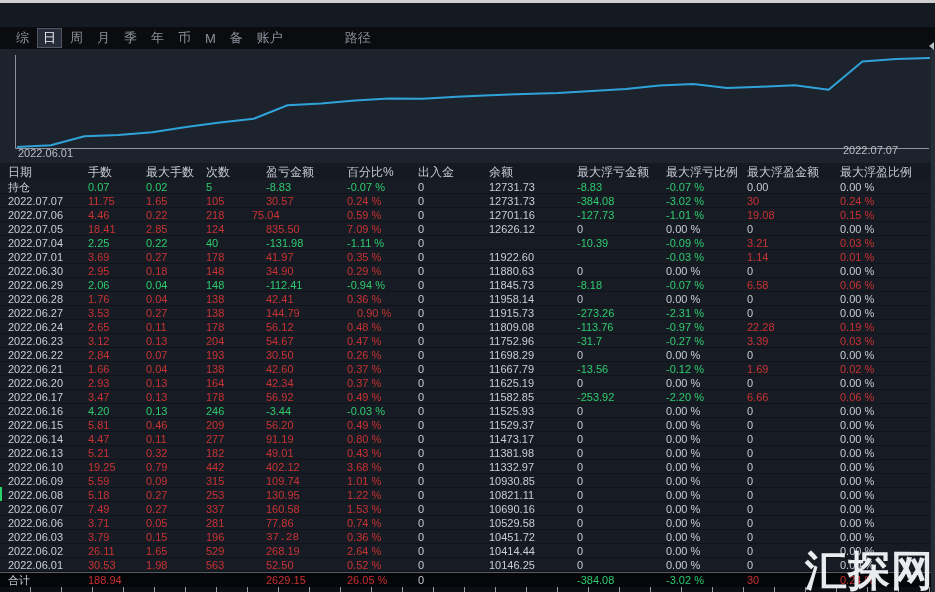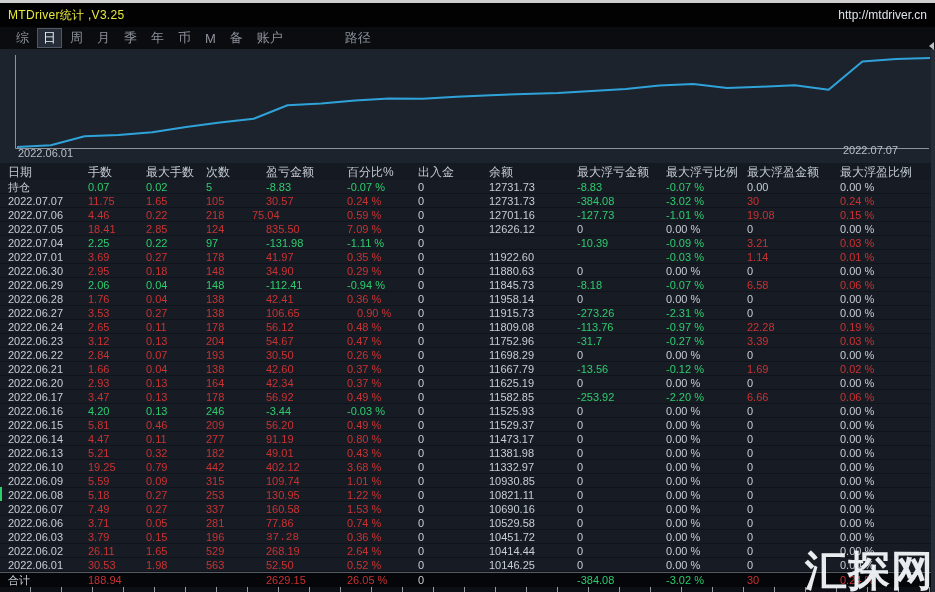--- a/index.html
+++ b/index.html
@@ -55,24 +55,20 @@
     position:absolute; right:1px; bottom:0px; font-size:42px; font-weight:700;
     color:rgba(244,248,251,0.95); letter-spacing:1px; line-height:1;
   }
 </style>
 </head>
 <body>
 
 <div class="app">
   <div class="top-strip"></div>
 
-  <div class="titlebar">
-    <span class="title">MTDriver统计 ,V3.25</span>
-    <span class="url">http://mtdriver.cn</span>
-  </div>
 
   <div class="menubar">
 
   <span class="menu-item">综</span>
       <span class="menu-item sel">日</span>
       <span class="menu-item">周</span>
       <span class="menu-item">月</span>
       <span class="menu-item">季</span>
       <span class="menu-item">年</span>
       <span class="menu-item">币</span>
@@ -159,21 +155,21 @@
         <span class="c w" style="left: 489px;">12626.12</span>
         <span class="c w" style="left: 577px;">0</span>
         <span class="c w" style="left: 666px;">0.00 %</span>
         <span class="c w" style="left: 747px;">0</span>
         <span class="c w" style="left: 840px;">0.00 %</span>
       </div>
       <div class="trow">
         <span class="c w" style="left: 8px;">2022.07.04</span>
         <span class="c g" style="left: 88px;">2.25</span>
         <span class="c g" style="left: 146px;">0.22</span>
-        <span class="c g" style="left: 206px;">97</span>
+        <span class="c g" style="left: 206px;">40</span>
         <span class="c g" style="left: 266px;">-131.98</span>
         <span class="c g" style="left: 347px;">-1.11 %</span>
         <span class="c w" style="left: 418px;">0</span>
         <span class="c w" style="left: 489px; margin-top: 13px;">11790.62</span>
         <span class="c g" style="left: 577px;">-10.39</span>
         <span class="c g" style="left: 666px;">-0.09 %</span>
         <span class="c r" style="left: 747px;">3.21</span>
         <span class="c r" style="left: 840px;">0.03 %</span>
       </div>
       <div class="trow">
@@ -230,21 +226,21 @@
         <span class="c w" style="left: 577px;">0</span>
         <span class="c w" style="left: 666px;">0.00 %</span>
         <span class="c w" style="left: 747px;">0</span>
         <span class="c w" style="left: 840px;">0.00 %</span>
       </div>
       <div class="trow">
         <span class="c w" style="left: 8px;">2022.06.27</span>
         <span class="c r" style="left: 88px;">3.53</span>
         <span class="c r" style="left: 146px;">0.27</span>
         <span class="c r" style="left: 206px;">138</span>
-        <span class="c r" style="left: 266px;">106.65</span>
+        <span class="c r" style="left: 266px;">144.79</span>
         <span class="c r" style="left: 357px;">0.90 %</span>
         <span class="c w" style="left: 418px;">0</span>
         <span class="c w" style="left: 489px;">11915.73</span>
         <span class="c g" style="left: 577px;">-273.26</span>
         <span class="c g" style="left: 666px;">-2.31 %</span>
         <span class="c w" style="left: 747px;">0</span>
         <span class="c w" style="left: 840px;">0.00 %</span>
       </div>
       <div class="trow">
         <span class="c w" style="left: 8px;">2022.06.24</span>

